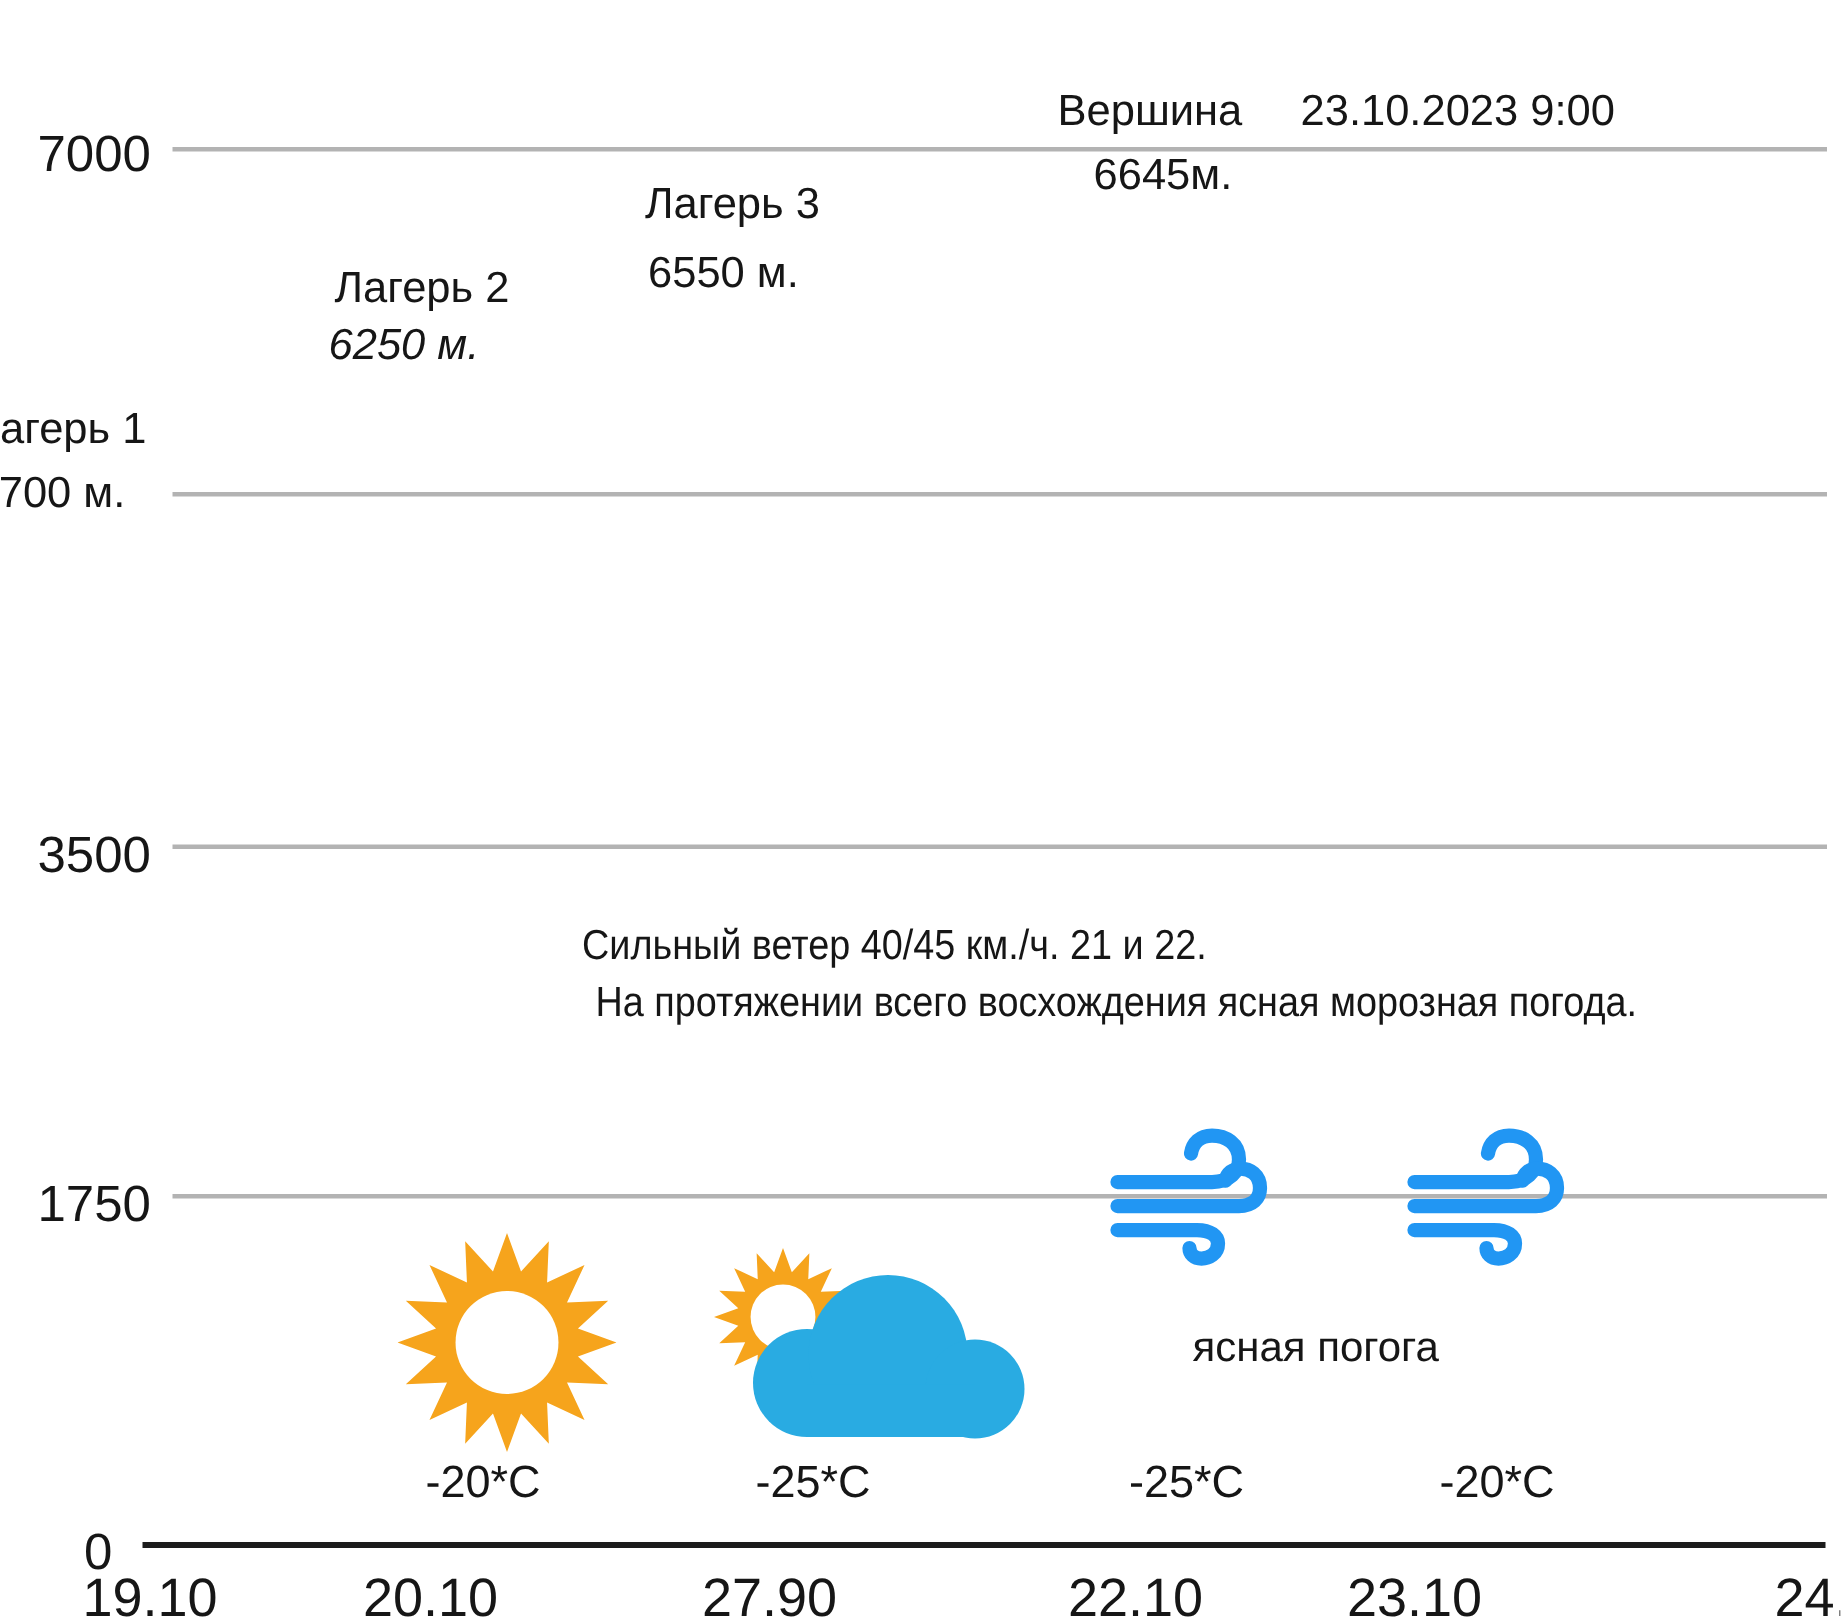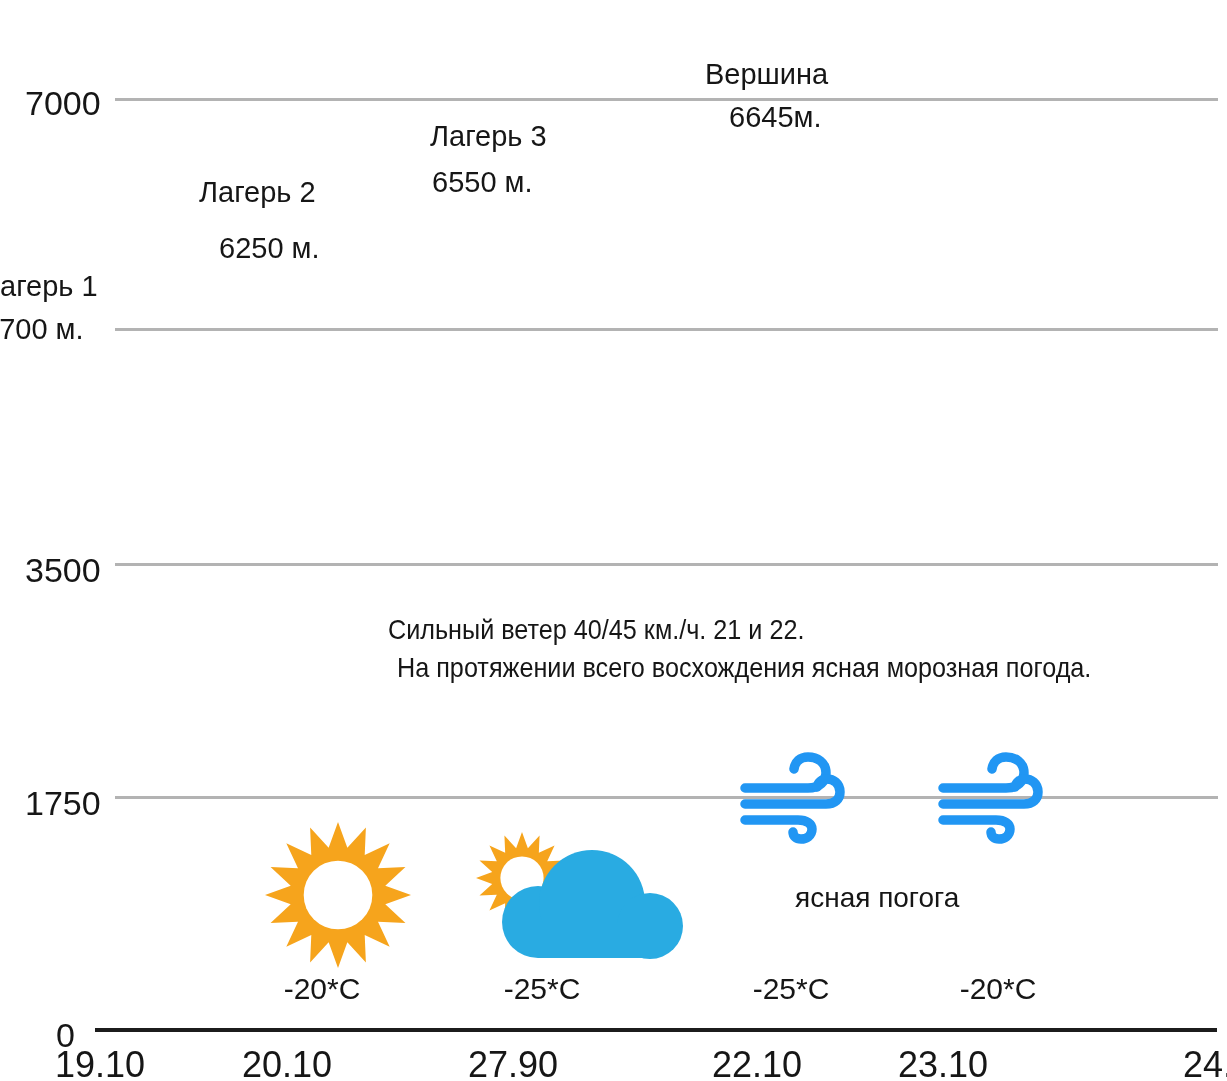--- a/index.html
+++ b/index.html
@@ -50,27 +50,28 @@
   <div class="abs ytick" style="left:56px;top:1016px;">0</div>
 
   <div class="abs xtick" style="left:55px;top:1044px;width:90px;">19.10</div>
   <div class="abs xtick" style="left:242px;top:1044px;width:90px;">20.10</div>
   <div class="abs xtick" style="left:468px;top:1044px;width:90px;">27.90</div>
   <div class="abs xtick" style="left:712px;top:1044px;width:90px;">22.10</div>
   <div class="abs xtick" style="left:898px;top:1044px;width:90px;">23.10</div>
   <div class="abs xtick" style="left:1183px;top:1044px;">24.10</div>
 
   <div class="abs lbl" style="left:705px;top:58px;">Вершина</div>
+  <div class="abs lbl" style="left:867px;top:58px;">23.10.2023 9:00</div>
   <div class="abs lbl" style="left:729px;top:101px;">6645м.</div>
 
   <div class="abs lbl" style="left:430px;top:120px;">Лагерь 3</div>
   <div class="abs lbl" style="left:432px;top:166px;">6550 м.</div>
 
-  <div class="abs lbl" style="left:199px;top:176px;text-align:right;">Лагерь 2</div>
-  <div class="abs lbl" style="left:219px;top:232px;">6250 м.</div>
+  <div class="abs lbl" style="left:223px;top:176px;text-align:right;">Лагерь 2</div>
+  <div class="abs lbl" style="left:219px;top:214px;font-style:italic;">6250 м.</div>
 
   <div class="abs lbl" style="left:-19px;top:270px;">Лагерь 1</div>
   <div class="abs lbl" style="left:-17px;top:313px;">5700 м.</div>
 
 
   <div class="abs note" style="left:388px;top:614px;">Сильный ветер 40/45 км./ч. 21 и 22.</div>
   <div class="abs note" style="left:397px;top:652px;">На протяжении всего восхождения ясная морозная погода.</div>
 
   <svg class="icon" style="left:265px;top:822px;" width="146" height="146" viewBox="0 0 100 100">
     <use href="#sun-sym"></use>

